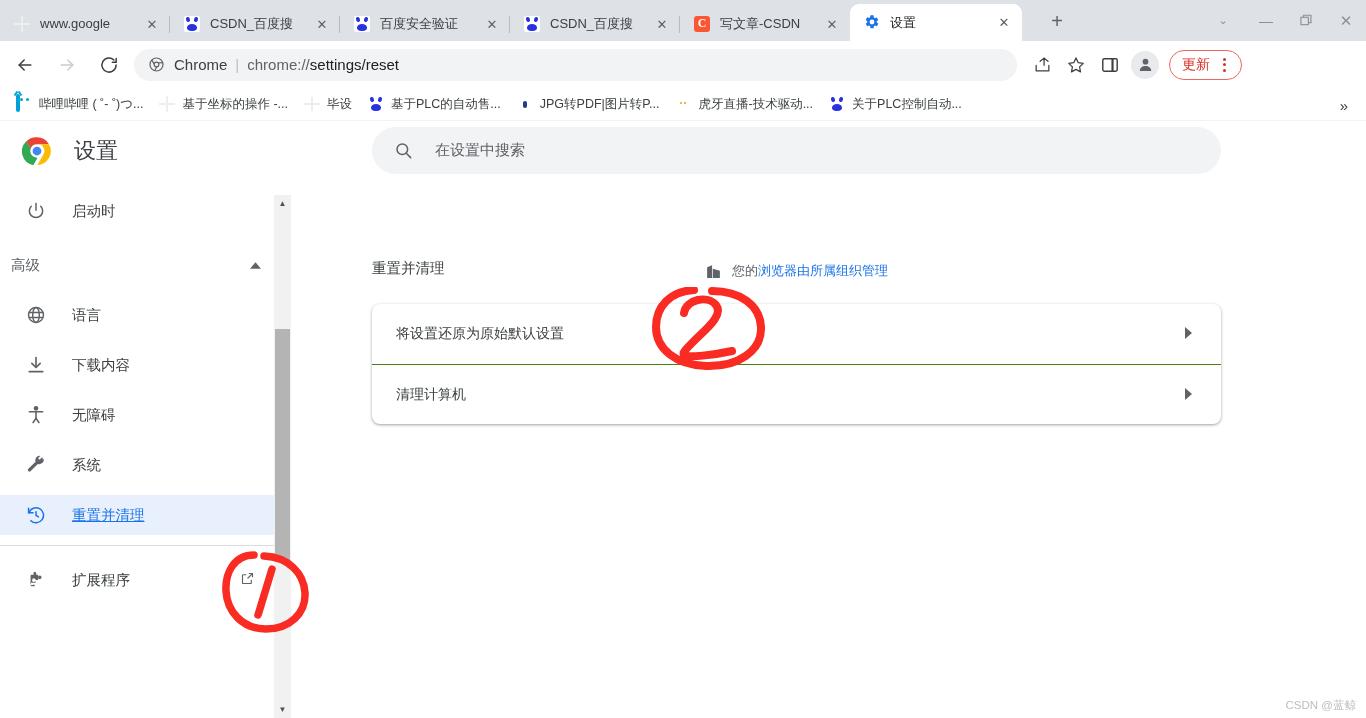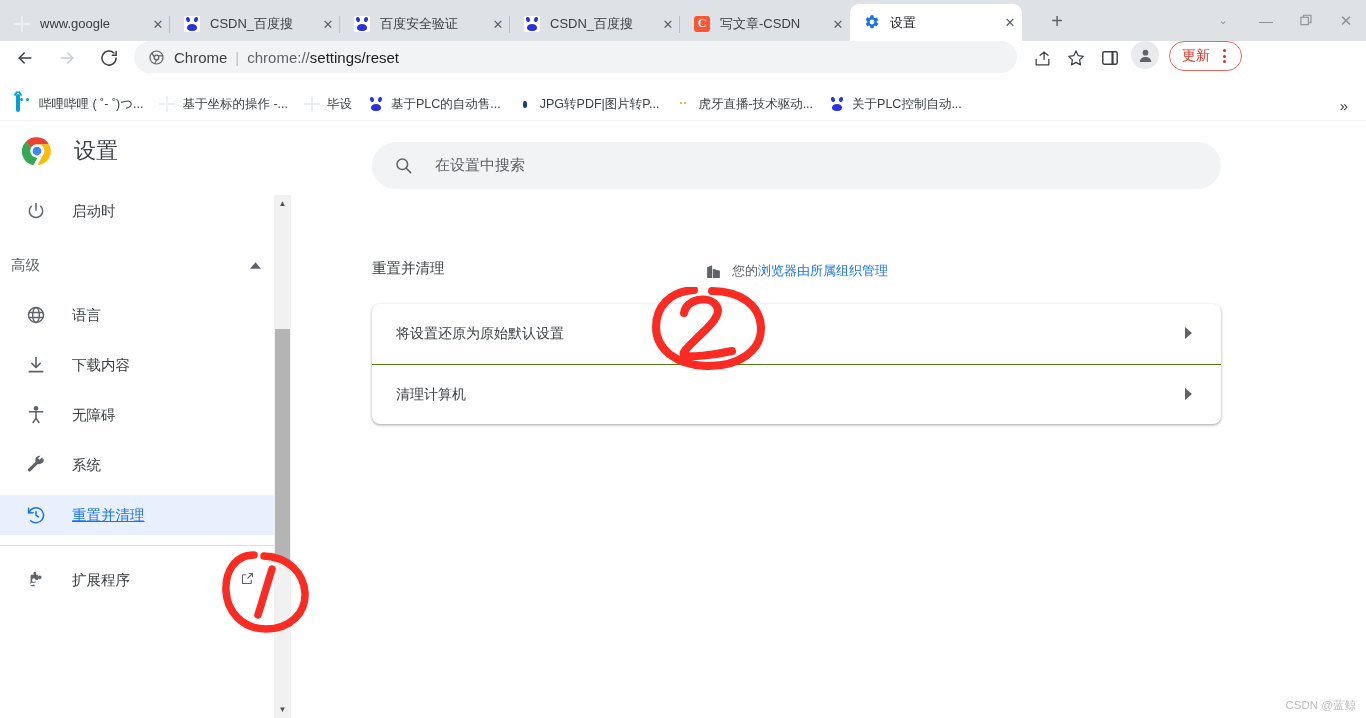--- a/index.html
+++ b/index.html
@@ -14,21 +14,21 @@
   
   .tabstrip {
     position: absolute; left: 0; top: 0; width: 1366px; height: 41px;
     background: #dee1e6;
   }
   .tabs-row { position: absolute; left: 0; top: 0; height: 41px; display: flex; align-items: flex-end; }
   .tab {
     position: relative;
     height: 34px; width: 170px;
     display: flex; align-items: center;
-    padding: 0 2px 0 14px;
+    padding: 0 8px 0 14px;
     font-size: 13px; color: #3c4043;
     cursor: default;
   }
   .tab .fav { width: 17px; height: 17px; flex: 0 0 17px; margin-right: 9px; position: relative; }
   .tab .title {
     flex: 1 1 auto; white-space: nowrap; overflow: hidden;
     -webkit-mask-image: linear-gradient(to right, #000 78%, transparent 100%);
     mask-image: linear-gradient(to right, #000 78%, transparent 100%);
     line-height: 34px;
   }
@@ -97,21 +97,21 @@
   }
   .wincontrols > div {
     width: 46px; height: 41px; display: flex; align-items: center; justify-content: center;
     color: #8b9096; font-size: 14px;
   }
   .wc-sep { width: 40px !important; }
 
   
   .toolbar {
     position: absolute; left: 0; top: 41px; width: 1254px; height: 47px;
-    background: #ffffff; display: flex; align-items: flex-start;
+    background: #ffffff; display: flex; align-items: center;
   }
   .nav-btn {
     width: 34px; height: 34px; margin-left: 8px;
     display: flex; align-items: center; justify-content: center;
     color: #3c4043;
   }
   .nav-btn.disabled { color: #c8ccd0; }
   .omnibox {
     flex: 1 1 auto; height: 32px; margin: 0 8px 0 8px;
     background: #f1f3f4; border-radius: 16px;
@@ -242,21 +242,21 @@
   .sb-arrow.up { top: 0; }
   .sb-arrow.down { bottom: 0; }
   .sb-thumb {
     position: absolute; left: 1px; top: 134px; width: 15px; height: 232px;
     background: #b4b4b4;
   }
 
   
   .main { position: absolute; left: 291px; top: 0; width: 1075px; height: 597px; background: #fff; }
   .searchbox {
-    position: absolute; left: 81px; top: 21px; width: 849px; height: 47px;
+    position: absolute; left: 81px; top: 6px; width: 849px; height: 47px;
     background: #f1f3f4; border-radius: 24px;
     display: flex; align-items: center; padding-left: 22px;
     font-size: 15px; color: #5f6368;
   }
   .searchbox .sicon { width: 20px; height: 20px; margin-right: 21px; flex: 0 0 20px; color: #5f6368; }
   .managed {
     position: absolute; left: 81px; top: 93px; width: 849px;
     display: flex; align-items: center; justify-content: center;
     font-size: 13px; color: #5f6368; margin-top: 48px;
   }

